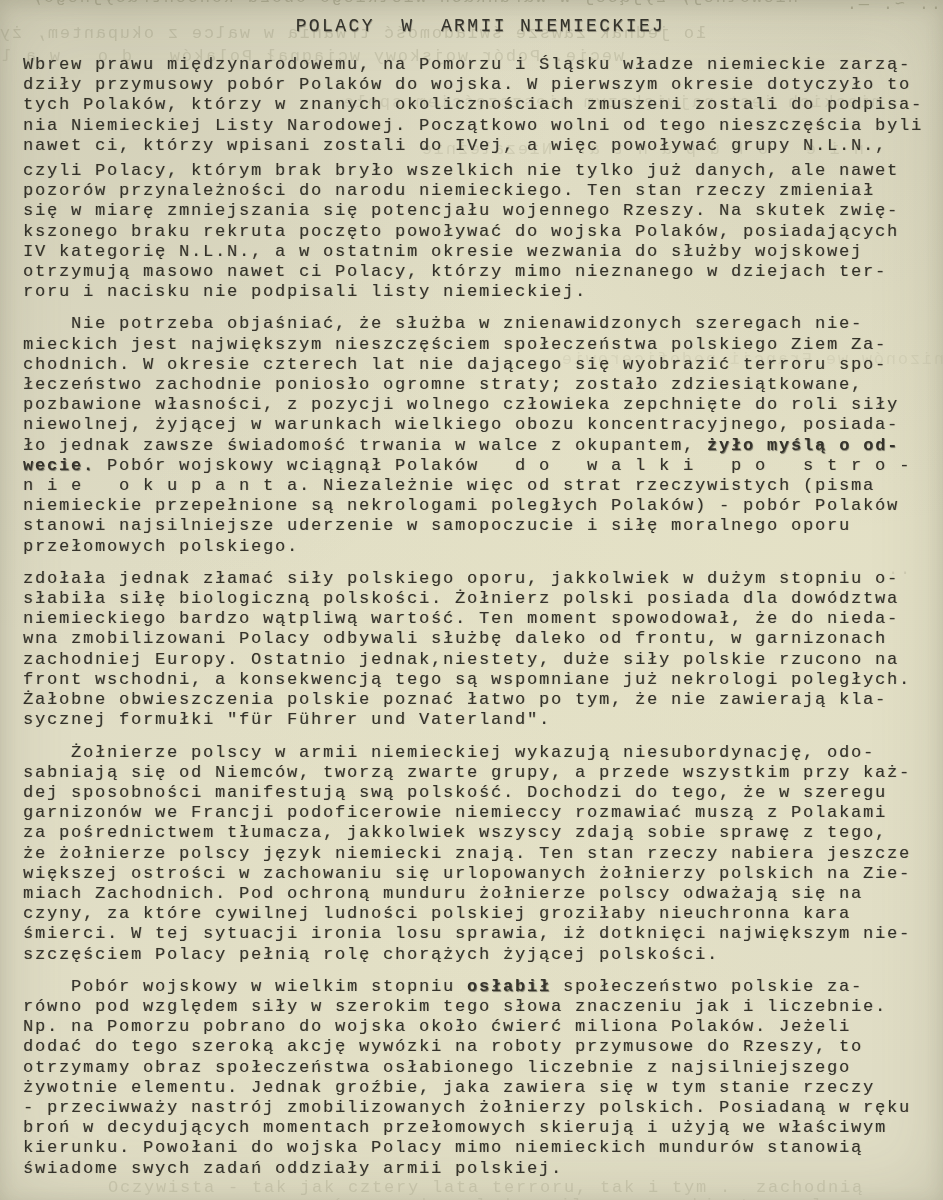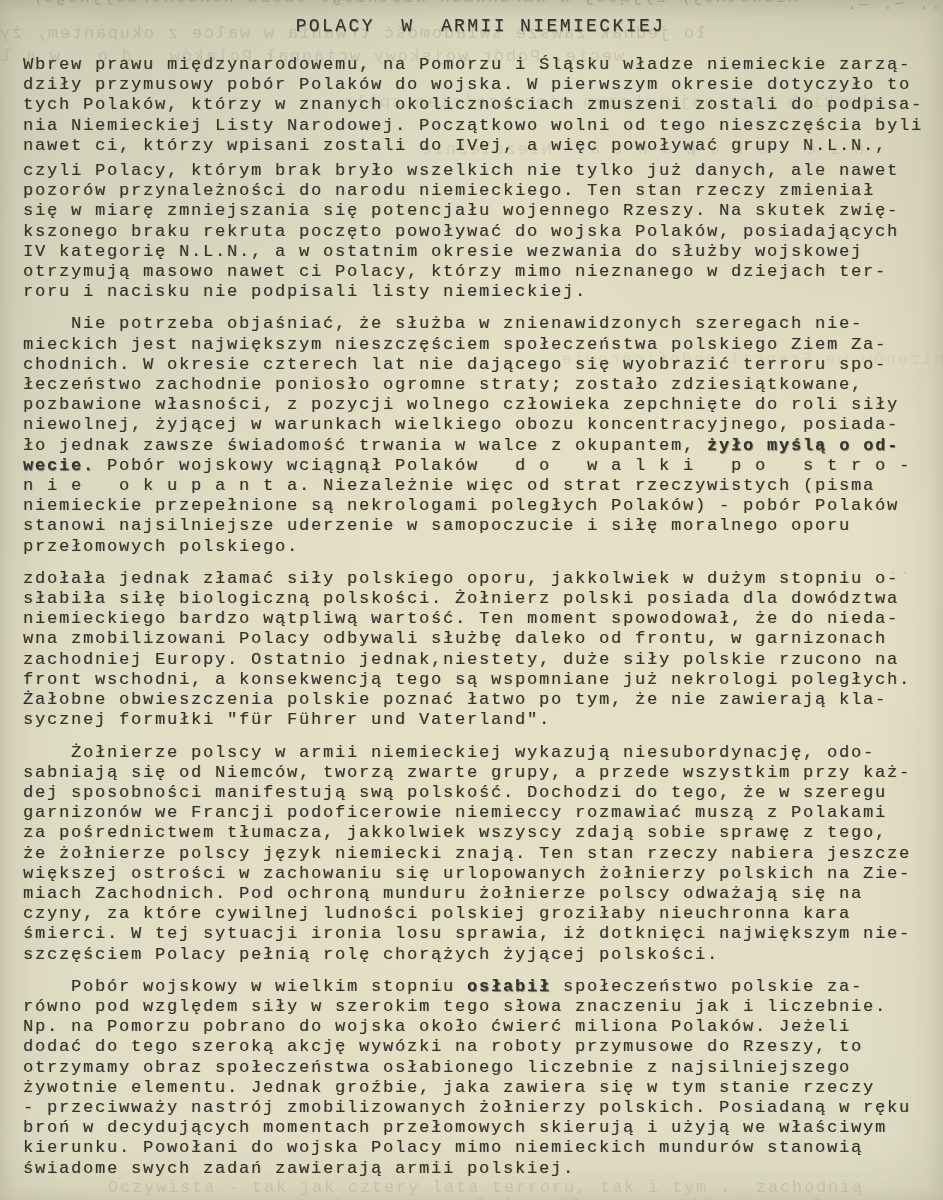--- a/index.html
+++ b/index.html
@@ -146,16 +146,16 @@
       <div class="paragraph">
         <div class="line"><span>    Pobór wojskowy w wielkim stopniu </span><span class="b">osłabił</span><span> społeczeństwo polskie za-</span></div>
         <div class="line"><span>równo pod względem siły w szerokim tego słowa znaczeniu jak i liczebnie.</span></div>
         <div class="line"><span>Np. na Pomorzu pobrano do wojska około ćwierć miliona Polaków. Jeżeli</span></div>
         <div class="line"><span>dodać do tego szeroką akcję wywózki na roboty przymusowe do Rzeszy, to</span></div>
         <div class="line"><span>otrzymamy obraz społeczeństwa osłabionego liczebnie z najsilniejszego</span></div>
         <div class="line"><span>żywotnie elementu. Jednak groźbie, jaka zawiera się w tym stanie rzeczy</span></div>
         <div class="line"><span>- przeciwważy nastrój zmobilizowanych żołnierzy polskich. Posiadaną w ręku</span></div>
         <div class="line"><span>broń w decydujących momentach przełomowych skierują i użyją we właściwym</span></div>
         <div class="line"><span>kierunku. Powołani do wojska Polacy mimo niemieckich mundurów stanowią</span></div>
-        <div class="line"><span>świadome swych zadań zawierają armii polskiej.</span></div>
+        <div class="line"><span>świadome swych zadań oddziały armii polskiej.</span></div>
       </div>
     </div>
 </div>
 
 </body></html>

